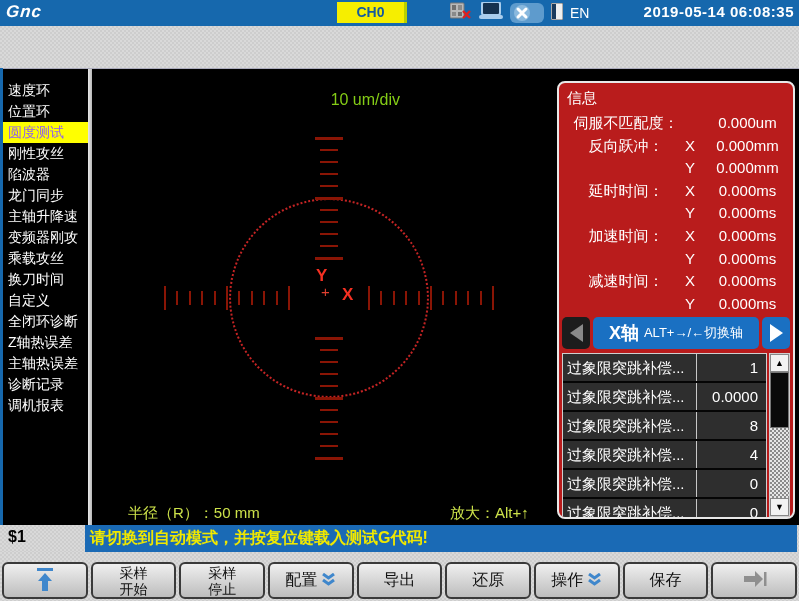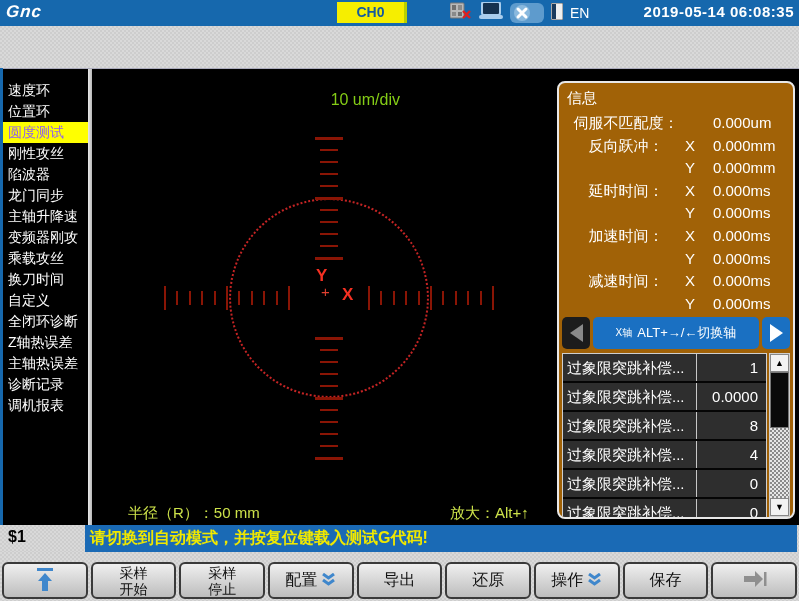--- a/index.html
+++ b/index.html
@@ -36,35 +36,35 @@
   .vsep { position:absolute; left:88px; top:0; width:4px; height:457px; background:linear-gradient(90deg,#e8e8e8,#b8b8b8); }
   
   .scale-label { position:absolute; left:230px; top:22px; width:170px; text-align:right; color:#84cc16; font-size:16px; }
   .circle { position:absolute; left:229px; top:129px; width:200px; height:200px; border:2px dotted #c42424; border-radius:50%; }
   .htick { position:absolute; width:2px; background:#8a1505; }
   .vtick { position:absolute; height:2px; background:#8a1505; }
   .axis-letter { position:absolute; color:#f53022; font-size:17px; font-weight:bold; }
   .center-mark { position:absolute; left:321px; top:214px; color:#e04030; font-size:15px; }
   .plot-info { position:absolute; color:#cde24a; font-size:15px; line-height:23px; white-space:pre; }
   
-  .rpanel { position:absolute; left:557px; top:12px; width:238px; height:438px; background:#a16207; border:2px solid #e8e8e8; border-radius:8px; overflow:hidden; }
+  .rpanel { position:absolute; left:557px; top:12px; width:238px; height:438px; background:#b91c1c; border:2px solid #e8e8e8; border-radius:8px; overflow:hidden; }
   .rp-title { padding:6px 0 0 8px; color:#fff; font-size:15px; }
   .info-rows { padding:4px 0 0 8px; }
   .info-row { display:flex; height:22.6px; line-height:22.6px; color:#fff; font-size:15px; }
   .info-row .lb { width:118px;text-align:center; }
   .info-row .ax { width:28px; }
-  .info-row .val { flex:1; text-align:left; padding-right:11px; }
+  .info-row .val { flex:1; text-align:center; padding-right:11px; }
   .axis-bar { position:absolute; left:3px; right:3px; top:234px; height:32px; display:flex; gap:3px; }
   .arrow-btn { width:28px; border-radius:5px; display:flex; align-items:center; justify-content:center; }
   .arrow-btn.dark { background:#1c1c1c; }
   .arrow-btn.blue { background:#1a70c2; }
   .tri-left { width:0; height:0; border-top:9px solid transparent; border-bottom:9px solid transparent; border-right:13px solid #8a8a8a; }
   .tri-right { width:0; height:0; border-top:9px solid transparent; border-bottom:9px solid transparent; border-left:13px solid #fff; }
   .axis-mid { flex:1; background:#1a70c2; border-radius:5px; display:flex; align-items:center; justify-content:center; color:#fff; }
-  .axis-cur { font-size:10px; font-weight:normal; margin-right:5px; }
+  .axis-cur { font-size:18px; font-weight:bold; margin-right:5px; }
   .axis-hint { font-size:13px; }
   .ptable { position:absolute; left:3px; right:3px; top:270px; bottom:0; display:flex; }
   .rows-col { flex:1; border:1px solid #cfcfcf; }
   .prow { height:29px; display:flex; background:#2e2e2e; border-bottom:2px solid #050505; color:#fff; font-size:15px; }
   .prow .pl { flex:1; padding-left:4px; line-height:27px; white-space:nowrap; overflow:hidden; }
   .prow .pv { width:70px; text-align:right; padding-right:8px; line-height:27px; border-left:1px solid #c8c8c8; }
   .sbar { width:21px; margin-left:2px; border:1px solid #cfcfcf; display:flex; flex-direction:column; background:#d0d0d0; }
   .sbtn { height:18px; background:#f2f2f2; border:1px solid #888; color:#000; font-size:9px; text-align:center; line-height:17px; }
   .sthumb { height:56px; background:#0a0a0a; border:1px solid #777; }
   .strack { flex:1;

